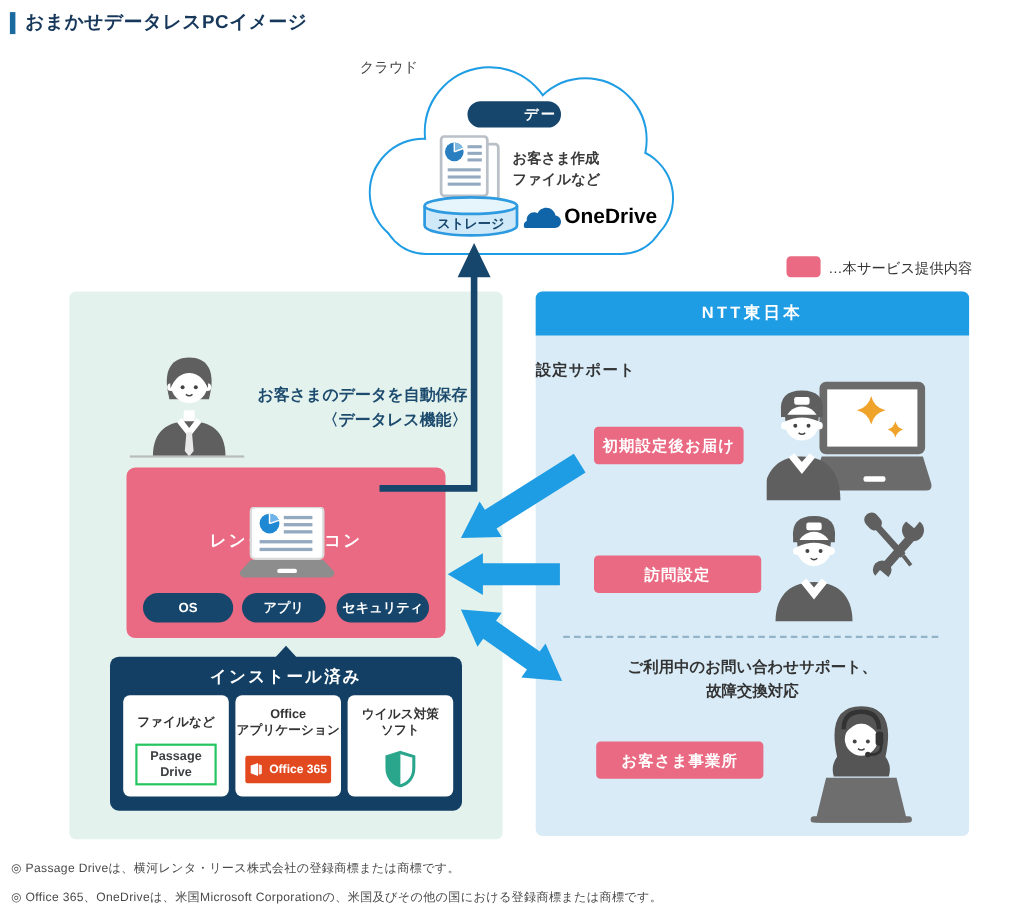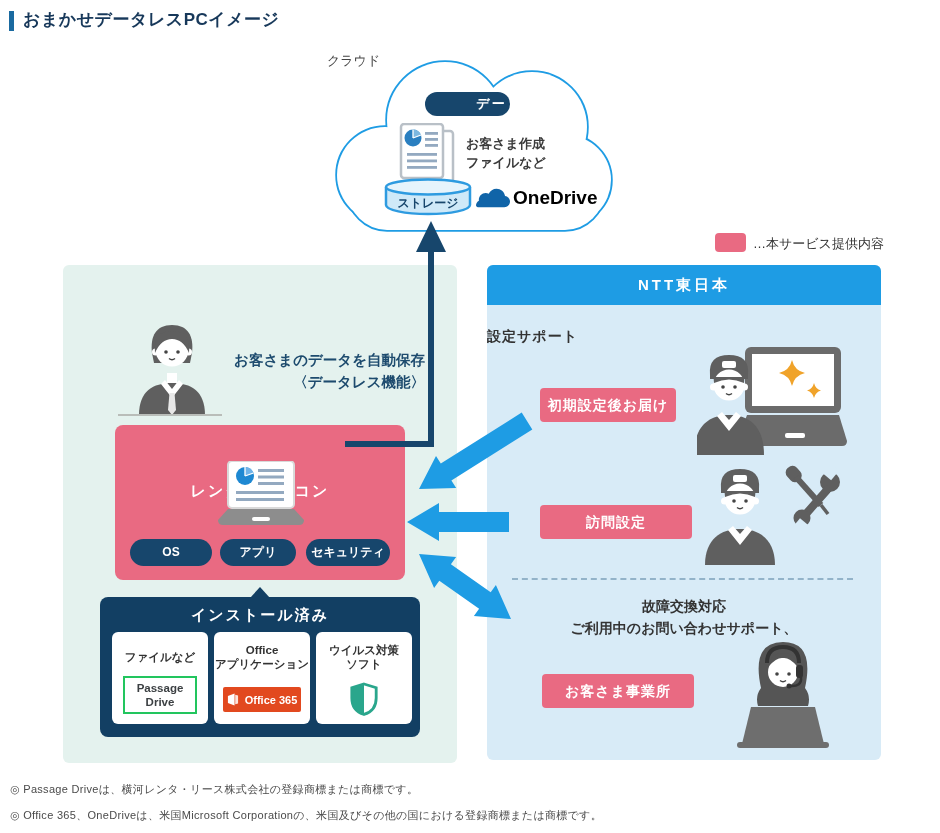--- a/index.html
+++ b/index.html
@@ -295,22 +295,22 @@
           <path d="M42 25 L20 50" stroke-width="8" stroke-linecap="round" fill="none"></path>
           <circle cx="17" cy="53" r="8.5" stroke="none"></circle>
           <rect x="10" y="55" width="11" height="12" fill="#d8ebf7" stroke="none" transform="rotate(40 15 61)"></rect>
         </g>
       </svg>
     </div>
 
     <div class="dash-sep"></div>
 
     <div class="support-text">
+      <div>ご利用中のお問い合わせサポート、</div>
       <div>故障交換対応</div>
-      <div>ご利用中のお問い合わせサポート、</div>
     </div>
 
     <div class="pink-btn btn-helpdesk">お客さま事業所</div>
 
     <div class="operator-wrap">
       <svg width="140" height="118" viewBox="0 0 140 118">
         <path d="M48 58 Q38 12 70 12 Q102 12 92 58 Q98 66 95 76 L45 76 Q42 66 48 58 Z" fill="#555"></path>
         <circle cx="70" cy="42" r="15" fill="#fff"></circle>
         <path d="M56 36 Q58 23 70 23 Q82 23 84 36 Q76 27 70 28 Q64 27 56 36 Z" fill="#555"></path>
         <circle cx="64" cy="44" r="1.8" fill="#444"></circle>

